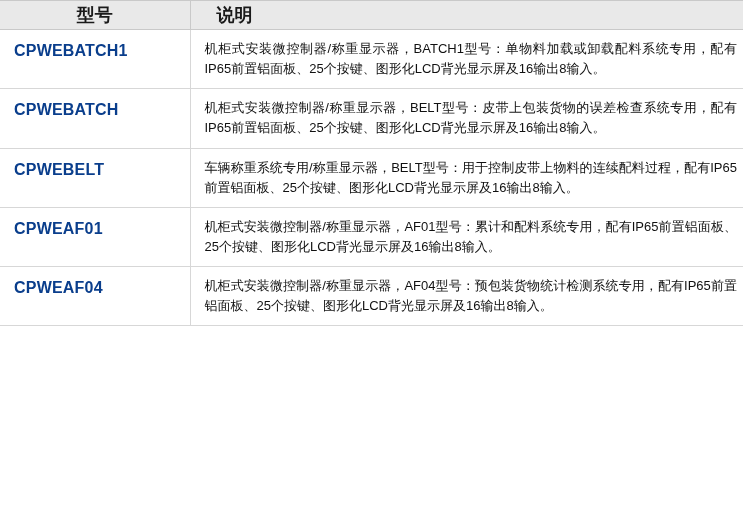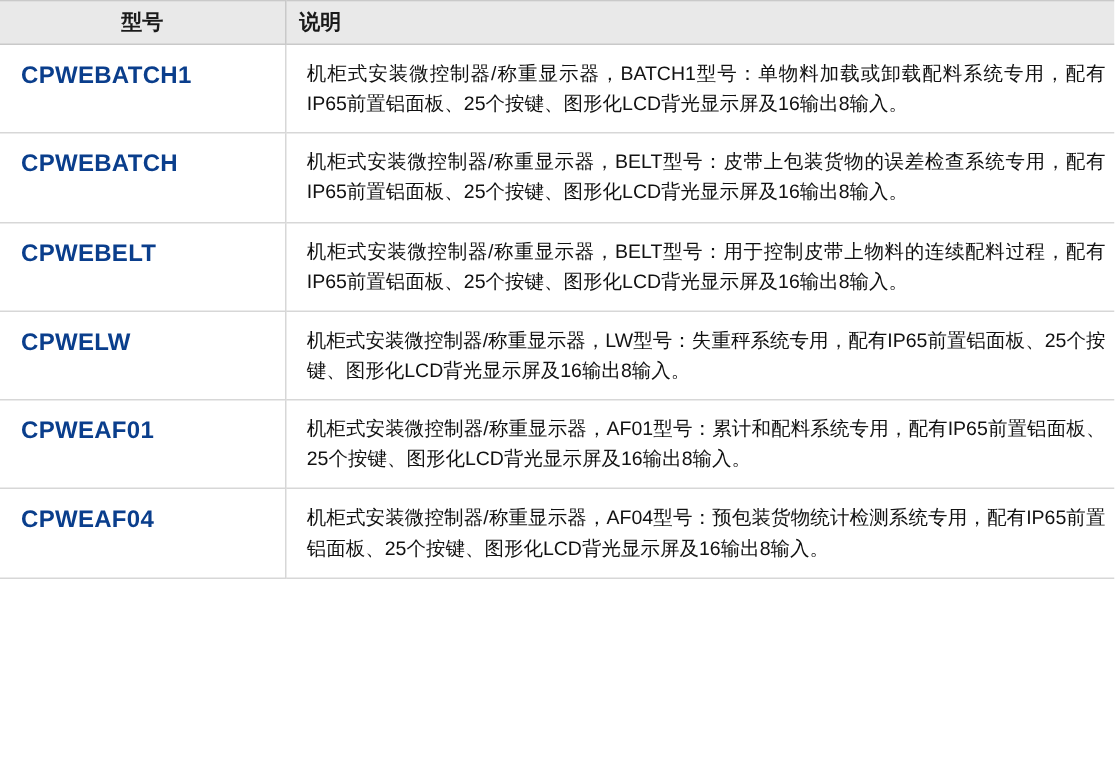--- a/index.html
+++ b/index.html
@@ -23,33 +23,33 @@
   table.spec-table col.col-model { width: 190px; }
   table.spec-table col.col-desc { width: 553px; }
 
   thead th {
     background: #e9e9e9;
     border: 1px solid #c9c9c9;
     border-left: none;
     border-right: none;
     height: 28px;
     font-weight: bold;
-    font-size: 14px;
+    font-size: 18px;
     color: #1a1a1a;
     text-align: left;
     padding: 0 0 0 14px;
     vertical-align: middle;
   }
   thead th.th-model {
     text-align: center;
     padding-left: 0;
     border-right: 1px solid #c9c9c9;
   }
   thead th.th-desc {
-    padding-left: 9px;
+    padding-left: 26px;
   }
 
   tbody td {
     border-bottom: 1px solid #d7d7d7;
     vertical-align: top;
     padding: 9px 6px 9px 14px;
     line-height: 1.55;
   }
   tbody td.cell-model {
     color: #0a3e8c;
@@ -86,25 +86,21 @@
       <tr>
         <td class="cell-model">CPWEBATCH1</td>
         <td class="cell-desc">机柜式安装微控制器/称重显示器，BATCH1型号：单物料加载或卸载配料系统专用，配有IP65前置铝面板、25个按键、图形化LCD背光显示屏及16输出8输入。</td>
       </tr>
       <tr>
         <td class="cell-model">CPWEBATCH</td>
         <td class="cell-desc">机柜式安装微控制器/称重显示器，BELT型号：皮带上包装货物的误差检查系统专用，配有IP65前置铝面板、25个按键、图形化LCD背光显示屏及16输出8输入。</td>
       </tr>
       <tr>
         <td class="cell-model">CPWEBELT</td>
-        <td class="cell-desc">机柜式安装微控制器/称重显示器，BELT型号：用于控制皮带上物料的连续配料过程，配有IP65前置铝面板、25个按键、图形化LCD背光显示屏及16输出8输入。</td>
-      </tr>
-      <tr>
-        <td class="cell-model">CPWELW</td>
-        <td class="cell-desc">机柜式安装微控制器/称重显示器，LW型号：失重秤系统专用，配有IP65前置铝面板、25个按键、图形化LCD背光显示屏及16输出8输入。</td>
+        <td class="cell-desc">车辆称重系统专用/称重显示器，BELT型号：用于控制皮带上物料的连续配料过程，配有IP65前置铝面板、25个按键、图形化LCD背光显示屏及16输出8输入。</td>
       </tr>
       <tr>
         <td class="cell-model">CPWEAF01</td>
         <td class="cell-desc">机柜式安装微控制器/称重显示器，AF01型号：累计和配料系统专用，配有IP65前置铝面板、25个按键、图形化LCD背光显示屏及16输出8输入。</td>
       </tr>
       <tr>
         <td class="cell-model">CPWEAF04</td>
         <td class="cell-desc">机柜式安装微控制器/称重显示器，AF04型号：预包装货物统计检测系统专用，配有IP65前置铝面板、25个按键、图形化LCD背光显示屏及16输出8输入。</td>
       </tr>
     </tbody>

